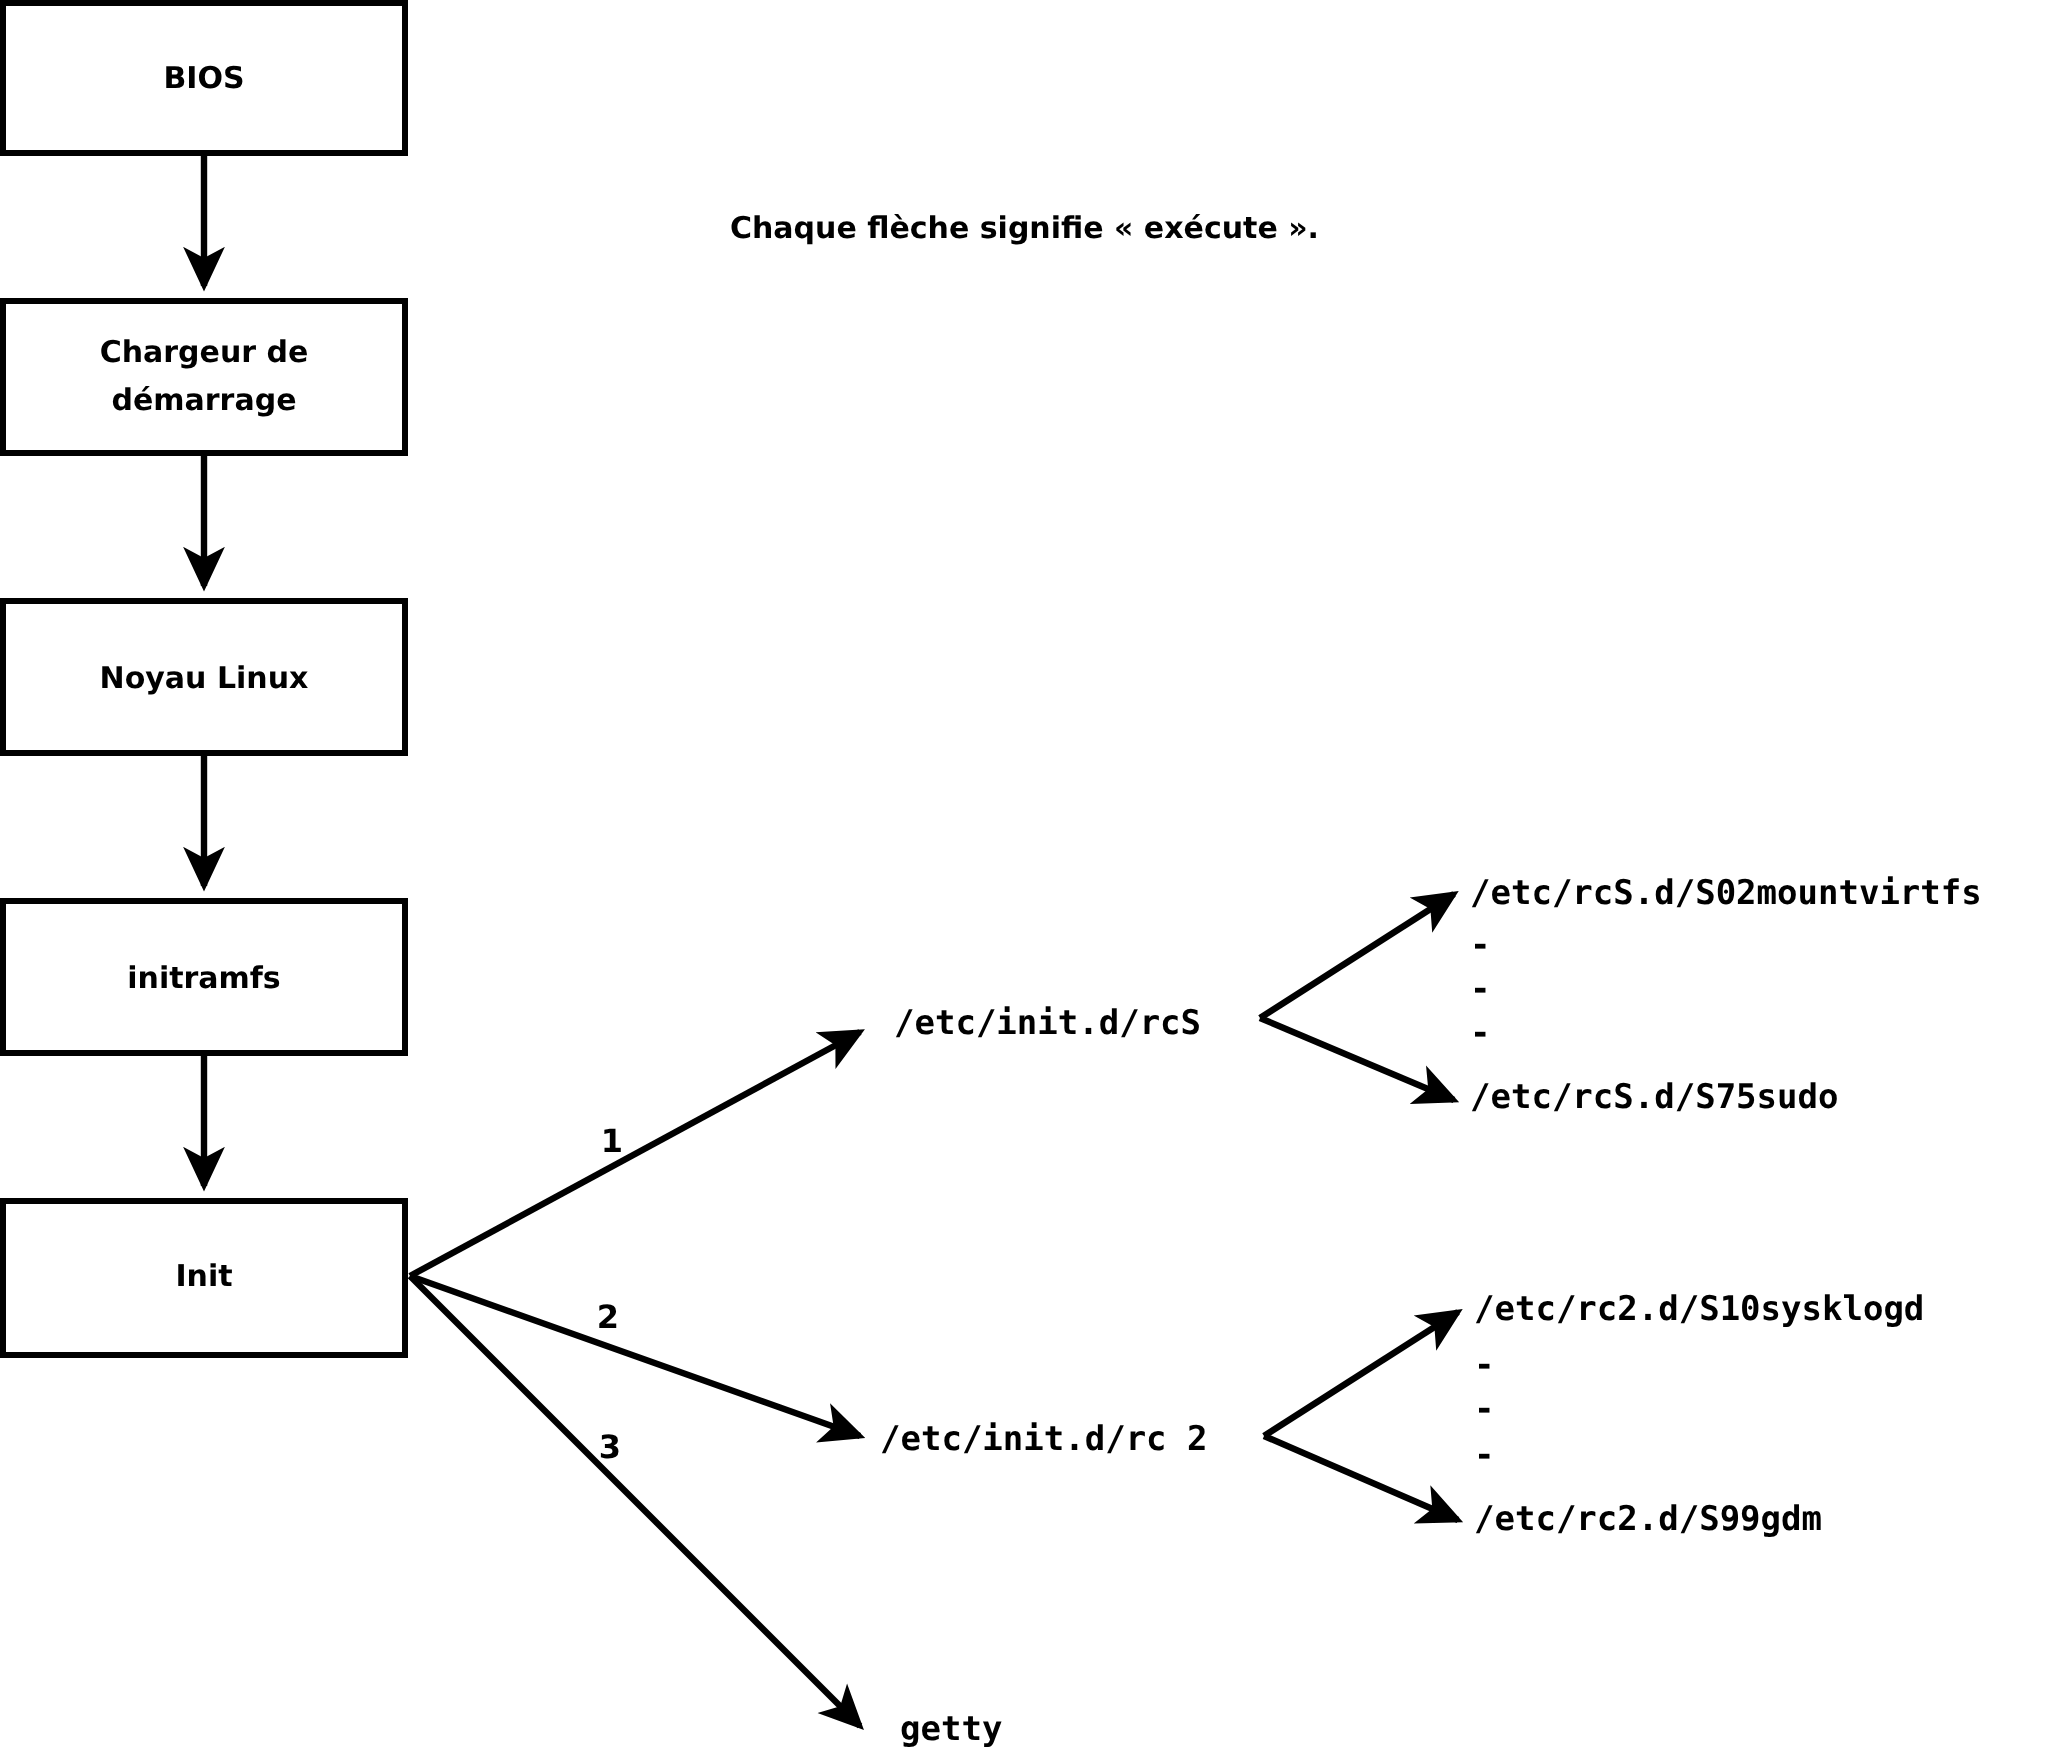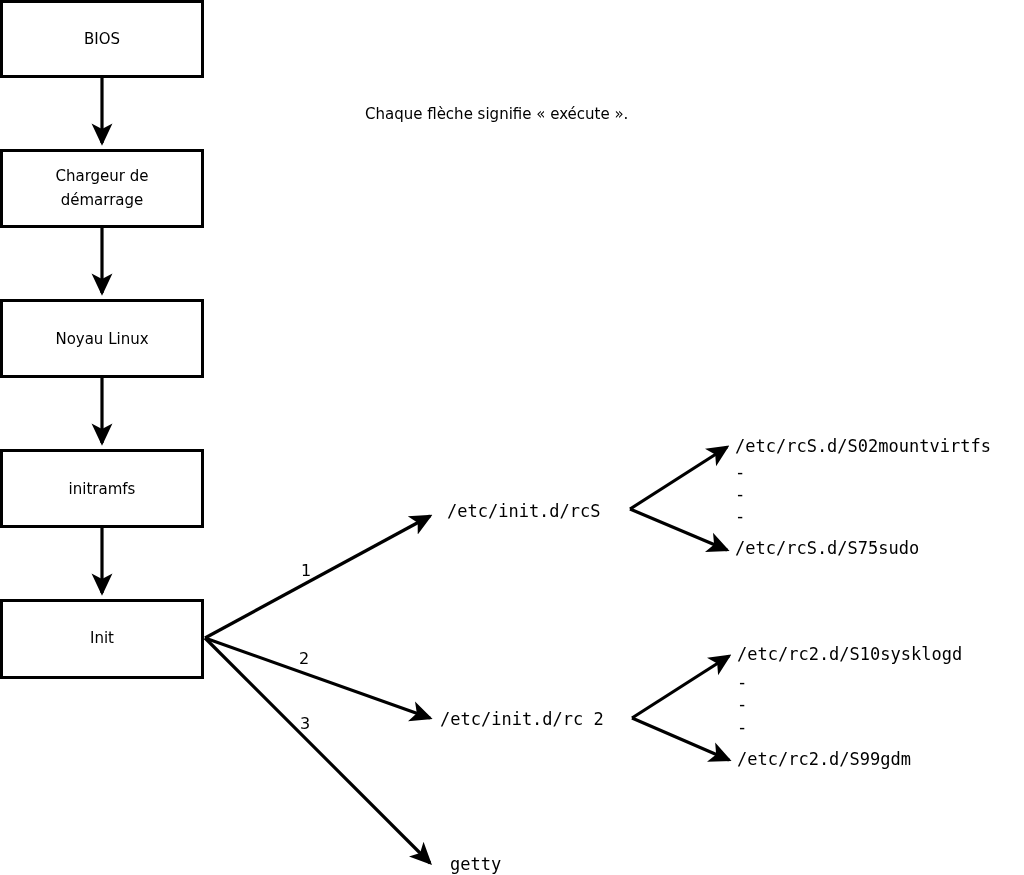--- a/index.html
+++ b/index.html
@@ -7,20 +7,21 @@
     padding: 0;
     background: #ffffff;
   }
   #canvas {
     position: relative;
     width: 1024px;
     height: 875px;
     background: #ffffff;
     overflow: hidden;
     font-family: "DejaVu Sans", sans-serif;
+    font-weight: bold;
   }
   #diagram-svg {
     position: absolute;
     left: 0;
     top: 0;
     width: 1024px;
     height: 875px;
   }
   .box-label {
     font-family: "DejaVu Sans", sans-serif;

